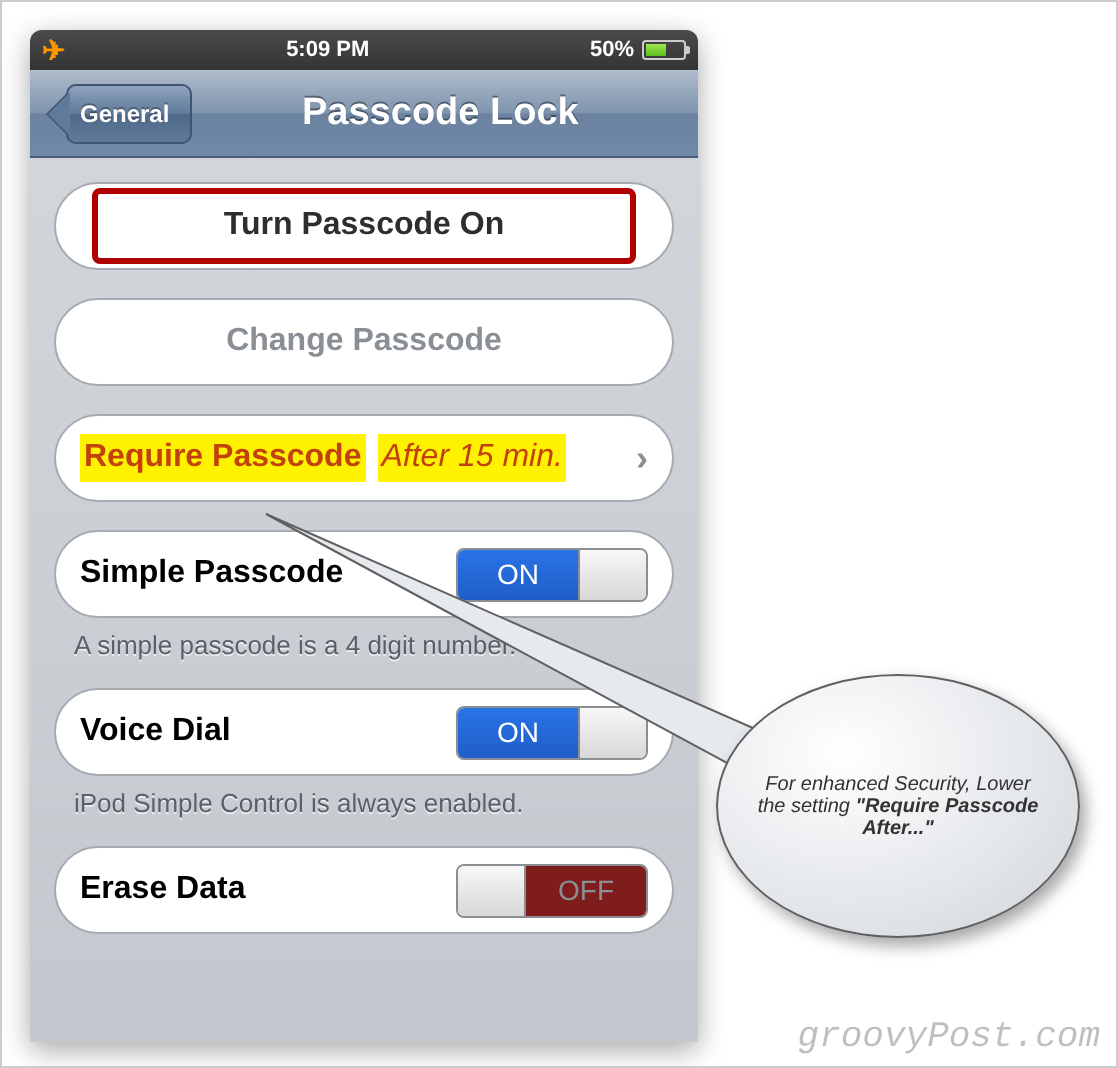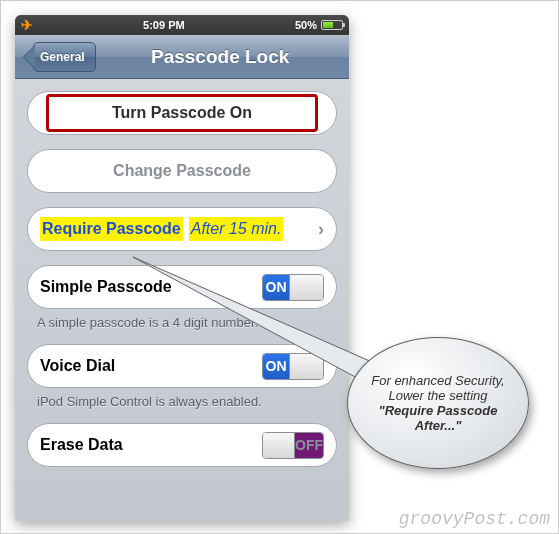--- a/index.html
+++ b/index.html
@@ -135,63 +135,63 @@
   .redbox {
     position:absolute; inset:-2px;
     border: 3px solid #b00000;
     border-radius: 4px;
     pointer-events:none;
     margin: 4px 20px;
   }
   .yellowhl {
     background: #fff200;
     padding: 3px 2px;
-    color: #1d4ed8;
+    color: #c2410c;
   }
   .yellowhl.bold { font-weight:bold; }
   
   .toggle {
-    width: 62px; height: 27px;
+    width: 96px; height: 27px;
     border-radius: 4px;
     border: 1px solid #8a8f95;
     display:flex; overflow:hidden;
     margin-left:auto;
-    font-size: 14px; font-weight:bold;
+    font-size: 14px; font-weight:normal;
   }
   .toggle.on .onhalf {
     flex:1; background: linear-gradient(#2a73e8,#1f5ec7);
     color:#fff; display:flex; align-items:center; justify-content:center;
   }
   .toggle.on .knob {
     width: 34px; background: linear-gradient(#f7f7f7,#d8d8d8);
     border-left:1px solid #8a8f95;
   }
   .toggle.off .knob {
     width: 34px; background: linear-gradient(#f7f7f7,#d8d8d8);
     border-right:1px solid #8a8f95;
   }
   .toggle.off .offhalf {
-    flex:1; background: #701a75;
+    flex:1; background: #7f1d1d;
     color:#8a8f95; display:flex; align-items:center; justify-content:center;
   }
   
   .callout {
     position:absolute;
-    right: 29px;
+    right: 18px;
     top: 336px;
     width: 182px;
     height: 132px;
     background: radial-gradient(ellipse at 35% 30%, #ffffff, #e3e6ea 60%, #cfd3d8);
     border: 1px solid #606060;
     border-radius: 50%;
     box-shadow: 3px 4px 8px rgba(0,0,0,0.35);
     display:flex; align-items:center; justify-content:center;
     text-align:center;
     padding: 18px;
-    font-size: 13px; color:#333; font-style:italic;
+    font-size: 10px; color:#333; font-style:italic;
   }
   .callout .bold { font-weight:bold; font-style:italic; }
   .pointer {
     position:absolute;
     pointer-events:none;
   }
   .watermark {
     position:absolute;
     right: 8px; bottom: 4px;
     font-size: 18px;

